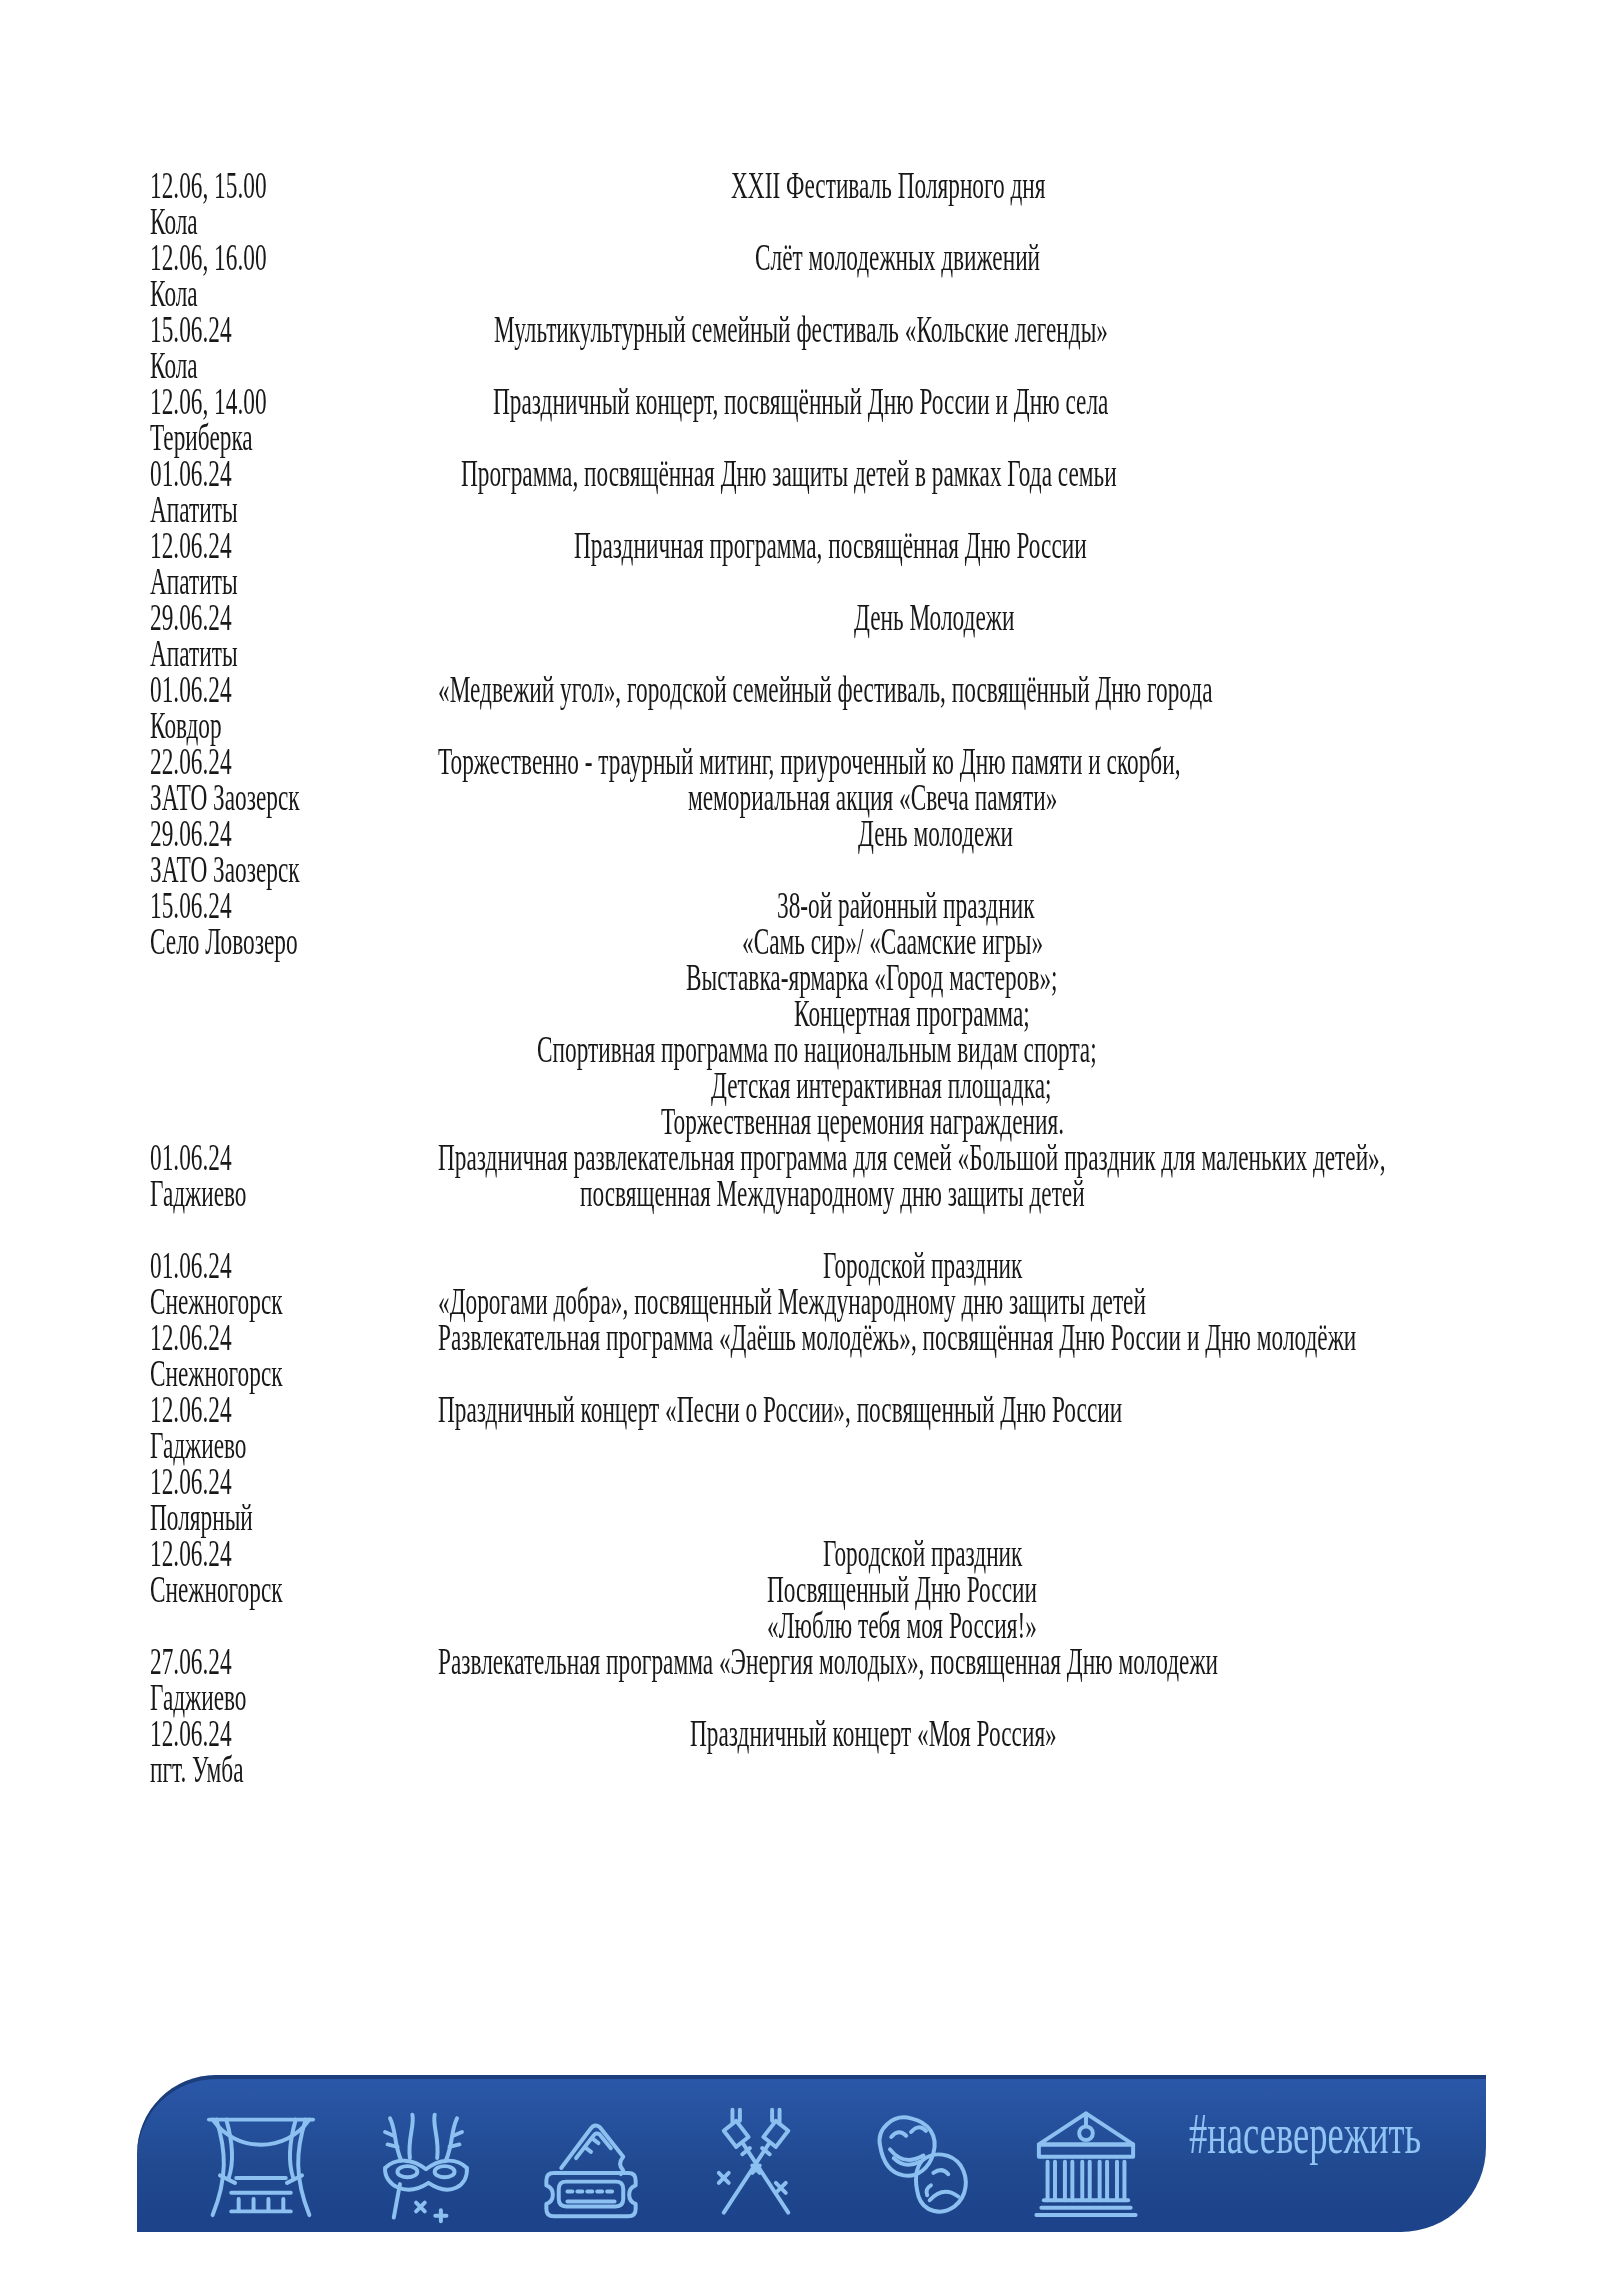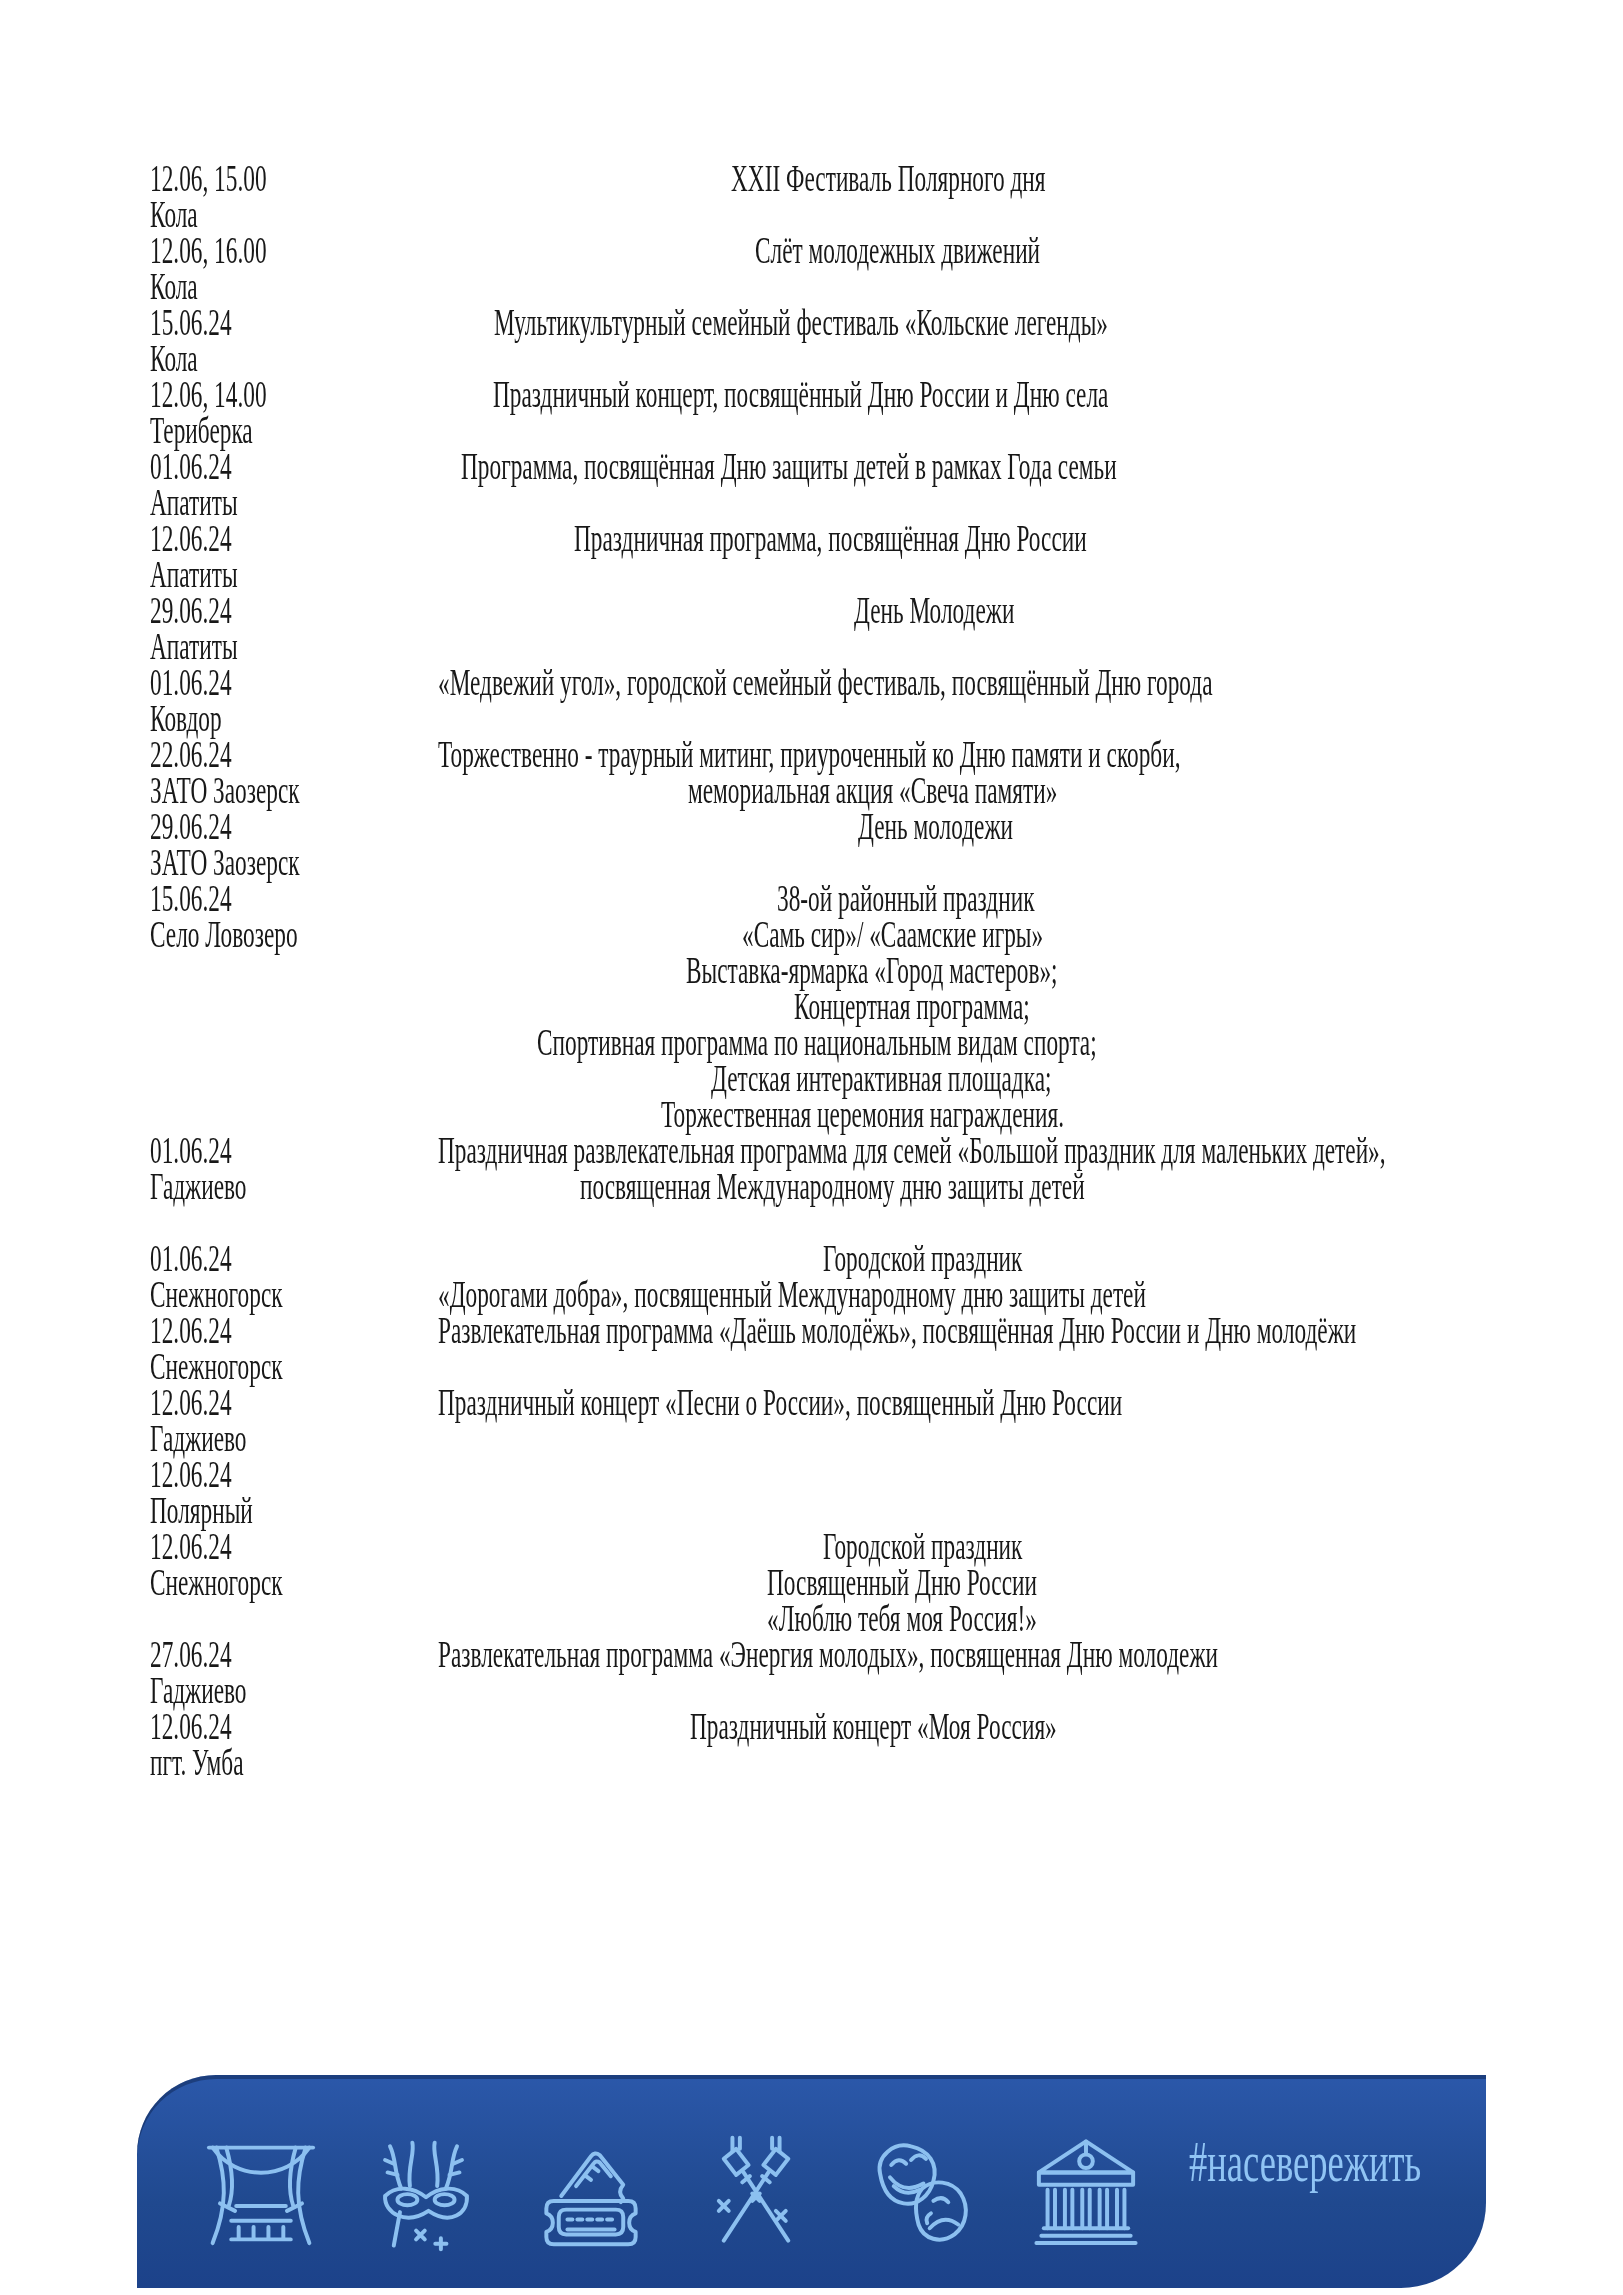--- a/index.html
+++ b/index.html
@@ -6,21 +6,21 @@
   #page{
     position:relative;
     width:1623px;height:2295px;
     background:#ffffff;
     overflow:hidden;
     font-family:"Liberation Serif","DejaVu Serif",serif;
   }
   
   #schedule{
     position:absolute;
-    left:150px;top:161px;
+    left:150px;top:168px;
     width:1374px;
   }
   .row{display:flex;align-items:flex-start;}
   .row.gap-after{margin-bottom:36px;}
   .col-left{flex:0 0 288px;width:288px;}
   .col-right{flex:1;min-width:0;text-align:center;}
   .line{
     height:36px;line-height:36px;
     white-space:nowrap;
     font-size:37px;
@@ -29,21 +29,21 @@
   .cond{
     display:inline-block;
     transform:scaleX(0.63);
     transform-origin:0 50%;
     white-space:nowrap;
   }
   
   .banner{
     position:absolute;
     left:137px;top:2075px;
-    width:1349px;height:213px;
+    width:1349px;height:157px;
     background:linear-gradient(180deg,#2b58aa 0%,#20498f 60%,#1c428a 100%);
     border-radius:79px 0 85px 0;
     box-shadow:inset 0 3.9px 0 rgba(8,24,60,.40);
   }
   .banner-inner{
     display:flex;align-items:center;
     height:100%;
     padding:0 39px 0 62px;
     box-sizing:border-box;
   }

